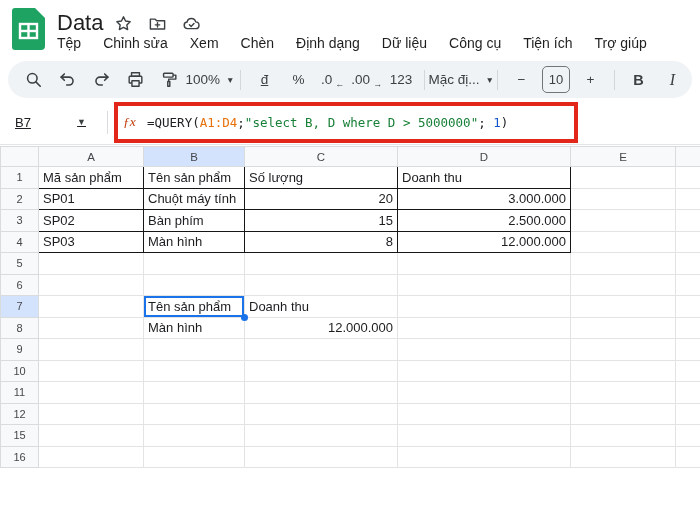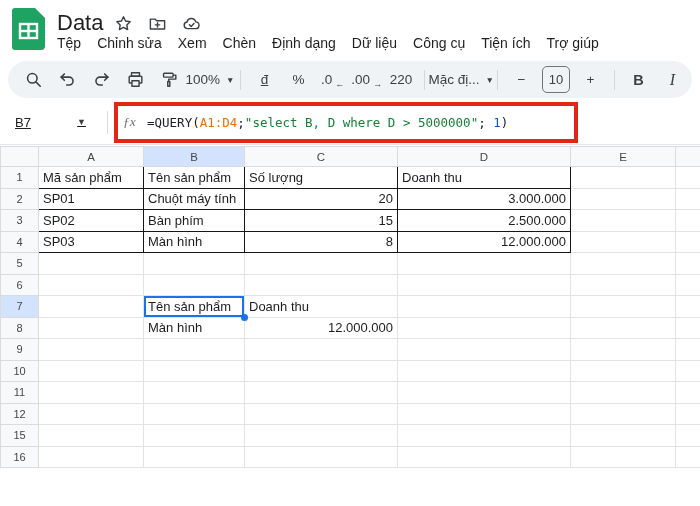--- a/index.html
+++ b/index.html
@@ -6,21 +6,21 @@
   html,body { background:#fff; }
   #app {
     position:relative; width:700px; height:506px; background:#fff;
     font-family:"Liberation Sans", sans-serif; color:#202124; overflow:hidden;
   }
   
   .logo { position:absolute; left:12px; top:8px; width:33px; height:42px; cursor:pointer; }
   .doc-title { position:absolute; left:57px; top:10px; font-size:22px; font-weight:500; color:#1f1f1f; }
   .title-icons { position:absolute; left:114px; top:14px; display:flex; gap:15px; }
   .title-icons .ticon { width:19px; height:19px; display:block; cursor:pointer; }
-  .menubar { position:absolute; left:55px; top:34px; display:flex; gap:12px; font-size:14px; color:#1f1f1f; }
+  .menubar { position:absolute; left:55px; top:34px; display:flex; gap:18px; font-size:14px; color:#1f1f1f; }
   .menu-item { padding:1px 2px; cursor:pointer; border-radius:4px; }
   
   .toolbar {
     position:absolute; left:8px; right:8px; top:61px; height:37px;
     background:#f0f3f6; border-radius:19px; display:flex; align-items:center;
     padding:0 6px 0 12px; gap:7px; overflow:hidden;
   }
   .tb-btn {
     display:flex; align-items:center; justify-content:center; min-width:27px; height:27px;
     border:none; background:transparent; font-family:inherit; font-size:13.5px; color:#3c4043;
@@ -33,21 +33,21 @@
   .dec-arrow { font-size:9px; margin-top:9px; margin-left:0px; }
   .boxed { border:1px solid #70757a; border-radius:5px; padding:2px 8px; font-size:13px; }
   .tb-bold { font-weight:bold; font-size:14.5px; }
   .tb-italic { font-style:italic; font-family:"Liberation Serif", serif; font-size:16px; }
   
   .formulabar { position:absolute; top:100px; left:0; right:0; height:45px; background:#fff; border-bottom:1px solid #e2e5e9; }
   .namebox { position:absolute; left:0; top:0; width:96px; height:100%; display:flex; align-items:center;
              justify-content:space-between; padding:0 10px 0 15px; font-size:13px; cursor:pointer;text-decoration:underline; }
   .nb-caret { font-size:9px; color:#3c4043; }
   .nb-divider { position:absolute; left:107px; top:11px; height:23px; width:1px; background:#dadce0; }
-  .fx { position:absolute; left:123px; top:14px; font-style:italic; color:#737373; font-size:13.5px;
+  .fx { position:absolute; left:123px; top:14px; font-style:italic; color:#c2410c; font-size:13.5px;
         font-family:"Liberation Serif", serif; }
   .formula-text { position:absolute; left:147px; top:15px; font-family:"DejaVu Sans Mono", monospace;
                   font-size:12.5px; white-space:pre; cursor:text; }
   .red-box { position:absolute; left:114px; top:2px; width:464px; height:41px;
              border:4px solid #e2261a; pointer-events:none; z-index:6; }
   
   .grid { position:absolute; top:146px; left:0; right:0; bottom:0; overflow:hidden; }
   table.sheet { border-collapse:collapse; table-layout:fixed; width:701px; }
   .sheet th, .sheet td {
     border:1px solid #e2e3e3; padding:0 4px; font-size:13px; height:21.5px;
@@ -149,21 +149,21 @@
       </button>
       <button class="tb-btn">
         <span>.0</span>
         <span class="dec-arrow">←</span>
       </button>
       <button class="tb-btn">
         <span>.00</span>
         <span class="dec-arrow">→</span>
       </button>
       <button class="tb-btn">
-        <span>220</span>
+        <span>123</span>
       </button>
       <div class="tb-sep"></div>
       <button class="tb-btn">
         <span>Mặc đị...</span>
         <span class="caret">▼</span>
       </button>
       <div class="tb-sep"></div>
       <button class="tb-btn">
         <span>−</span>
       </button>

